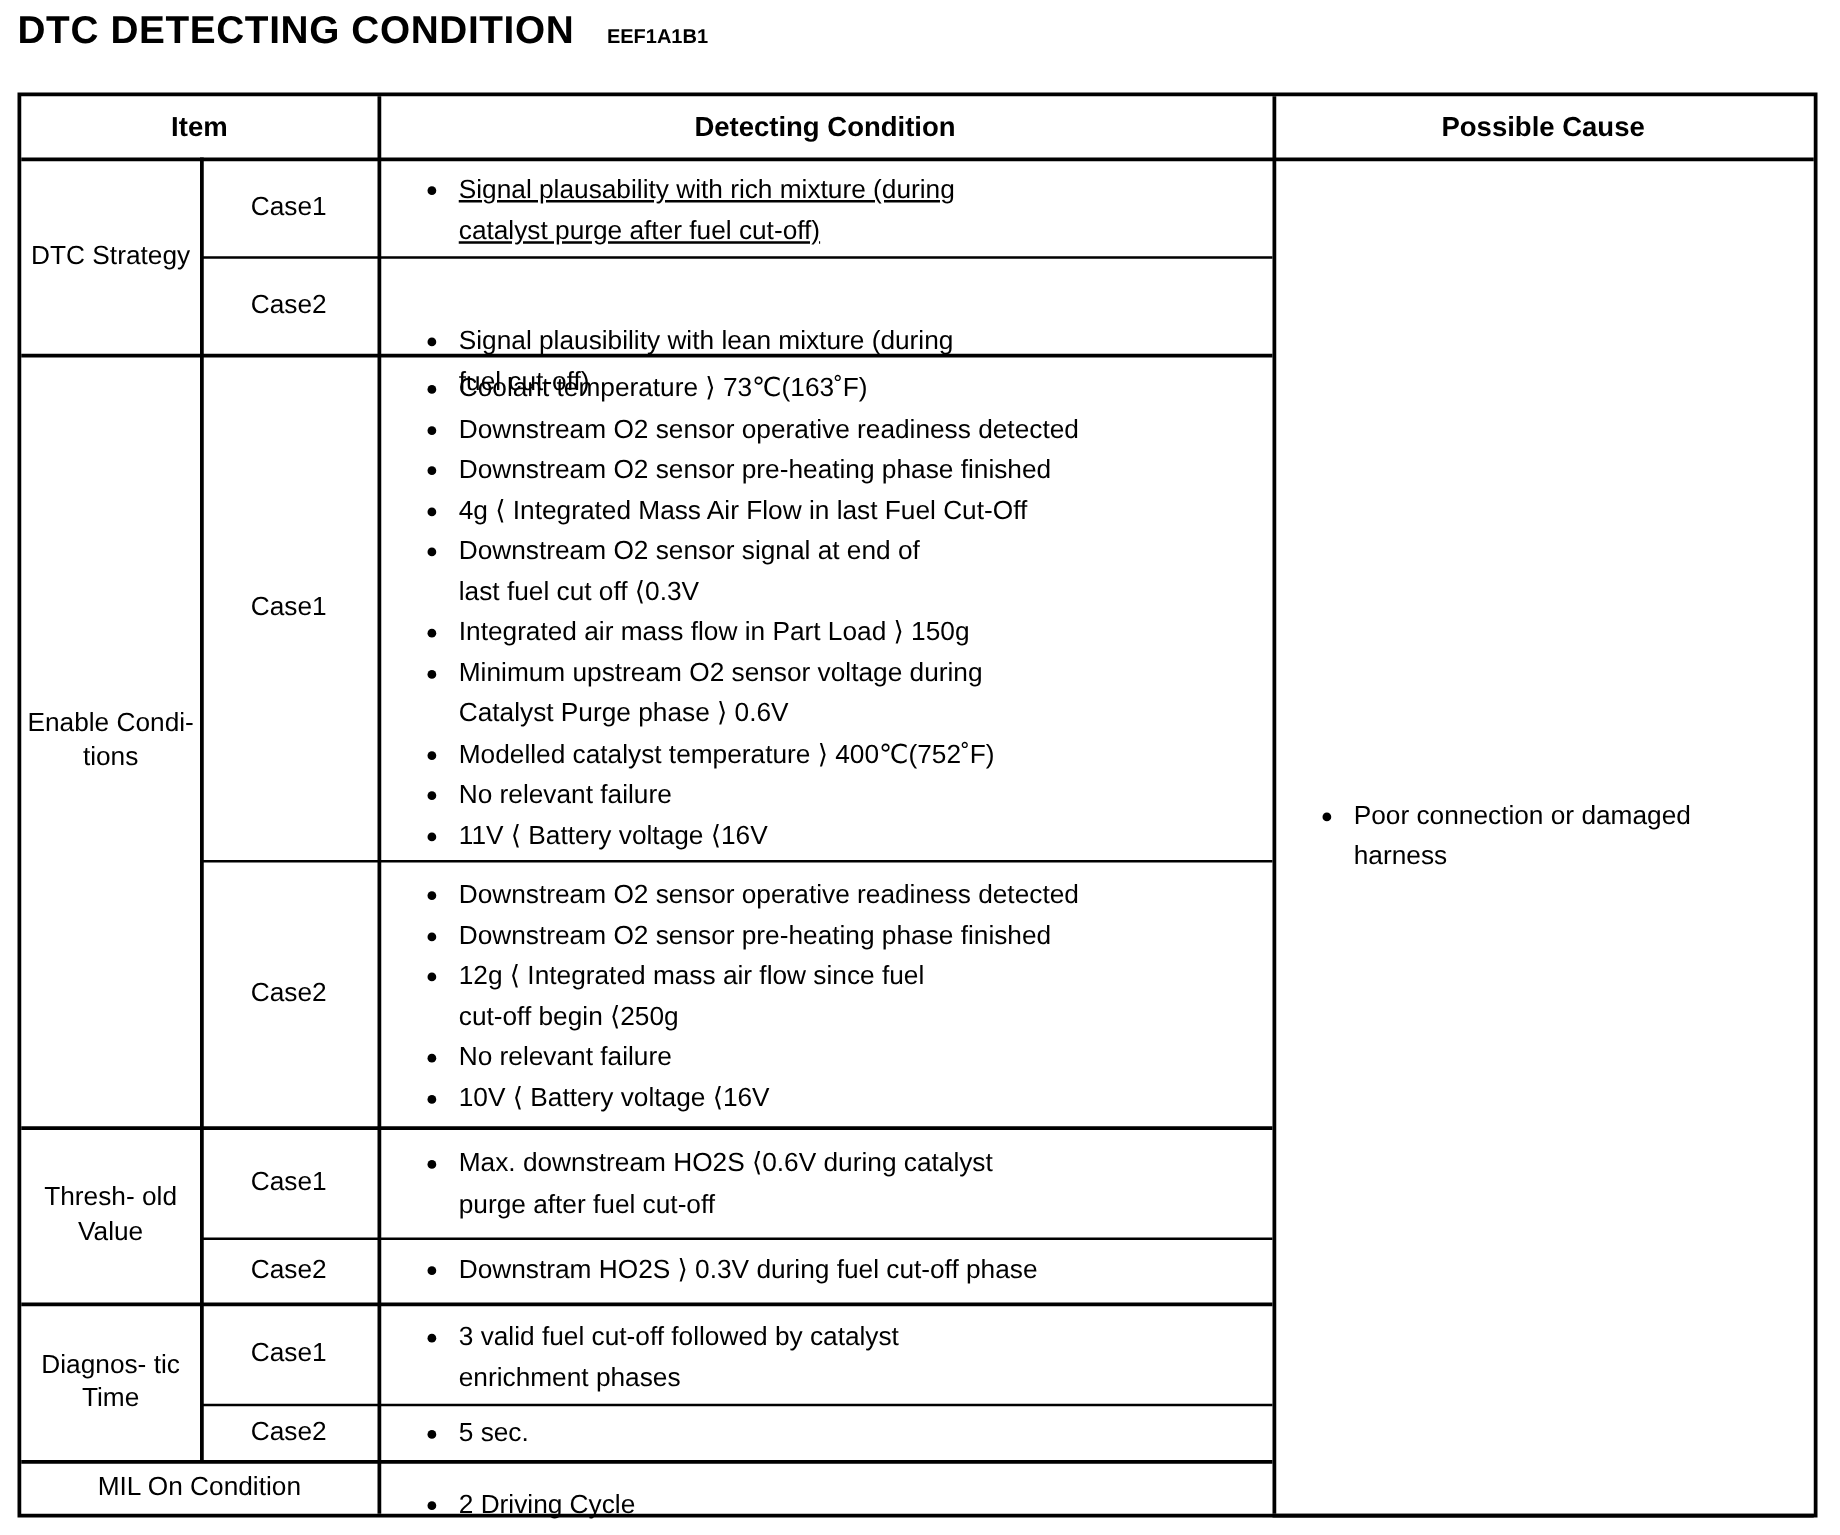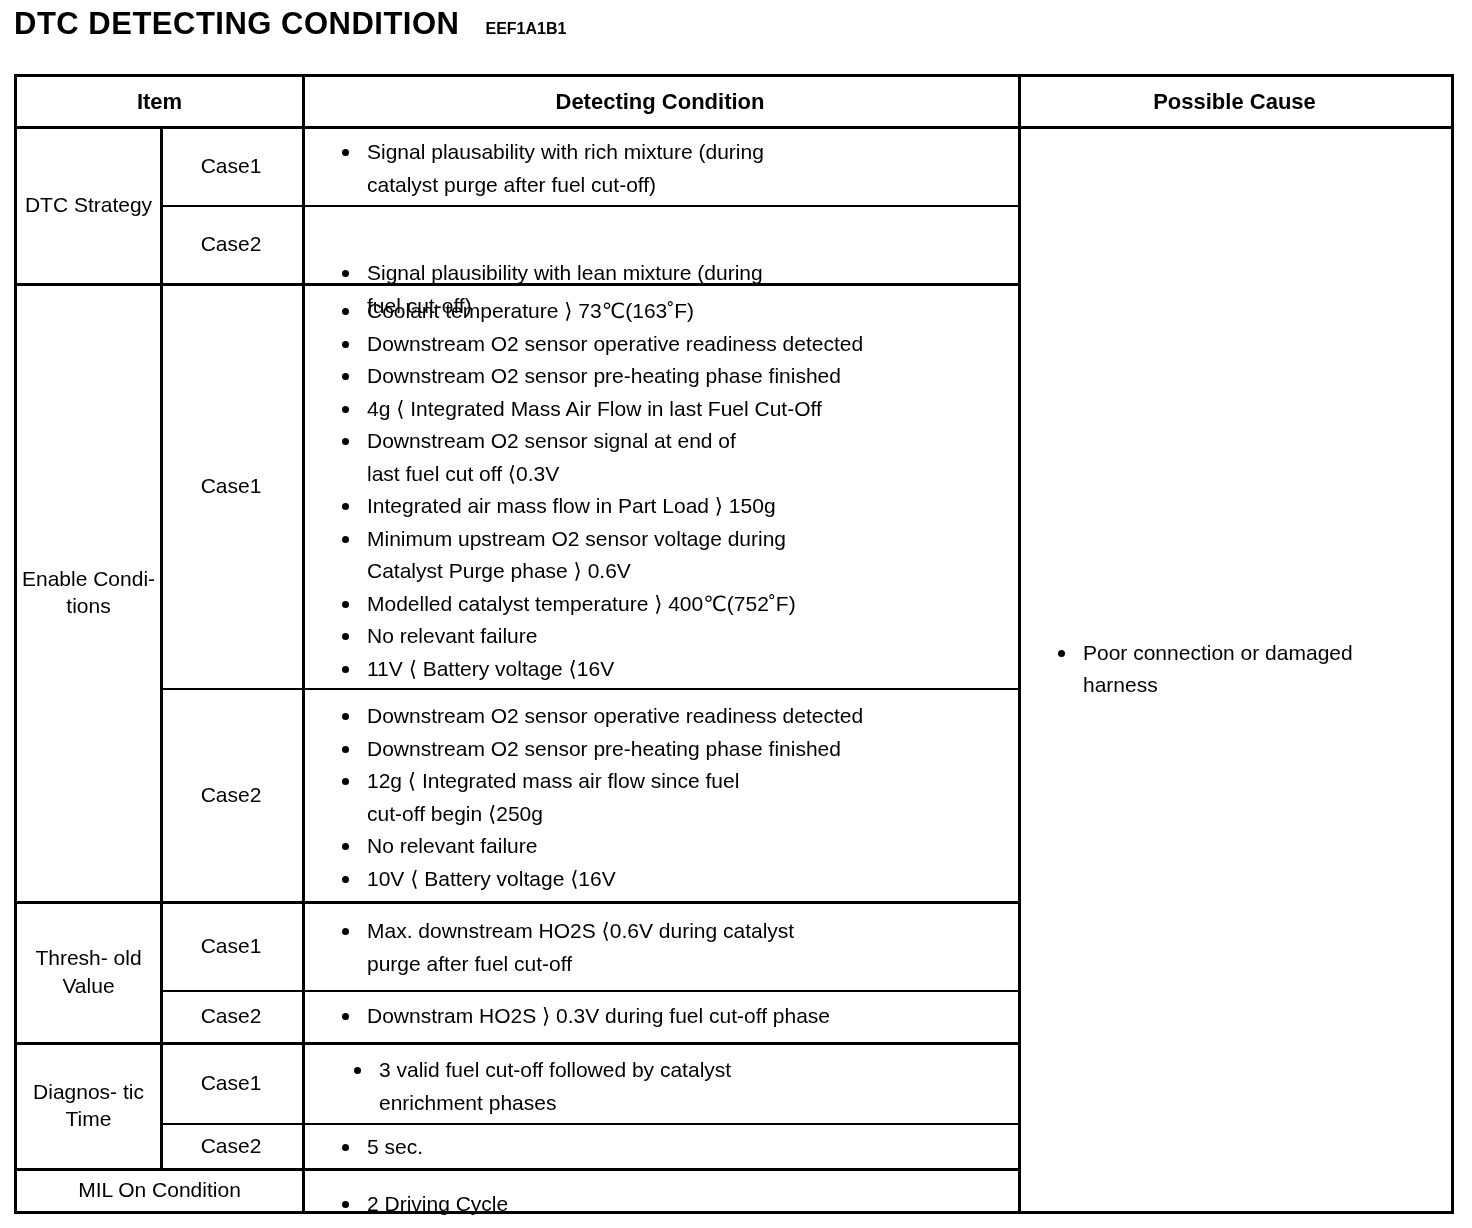--- a/index.html
+++ b/index.html
@@ -168,21 +168,21 @@
   <div class="cell item-label" style="left:0; top:49px; width:143px; height:157px;">
     <span>DTC
 Strategy</span>
   </div>
   <div class="cell case-label" style="left:143px; top:49px; width:142px; height:79px;">
     <span>Case1</span>
   </div>
   <div class="cell case-label" style="left:143px; top:128px; width:142px; height:78px;">
     <span>Case2</span>
   </div>
-  <div class="cell cond" style="left:285px; top:49px; width:568px; height:79px;">
+  <div class="cell cond" style="left:285px; top:49px; width:568px; height:79px;text-decoration:underline;">
     <ul class="blist">
       <li>Signal plausability with rich mixture (during
 catalyst purge after fuel cut-off)</li>
     </ul>
   </div>
   <div class="cell cond" style="left:285px; top:128px; width:716px; height:78px;margin-top:42px;">
     <ul class="blist">
       <li>Signal plausibility with lean mixture (during
 fuel cut-off)</li>
     </ul>
@@ -251,21 +251,21 @@
   <div class="cell item-label" style="left:0; top:965px; width:143px; height:126px;">
     <span>Diagnos-
 tic Time</span>
   </div>
   <div class="cell case-label" style="left:143px; top:965px; width:142px; height:81px;">
     <span>Case1</span>
   </div>
   <div class="cell case-label" style="left:143px; top:1046px; width:142px; height:45px;">
     <span>Case2</span>
   </div>
-  <div class="cell cond" style="left:285px; top:965px; width:716px; height:81px; padding-top:12px;margin-left:12px;">
+  <div class="cell cond" style="left:285px; top:965px; width:716px; height:81px; padding-top:12px;">
     <ul class="blist">
       <li>3 valid fuel cut-off followed by catalyst
 enrichment phases</li>
     </ul>
   </div>
   <div class="cell cond" style="left:285px; top:1046px; width:716px; height:45px; padding-top:8px;">
     <ul class="blist">
       <li>5 sec.</li>
     </ul>
   </div>

